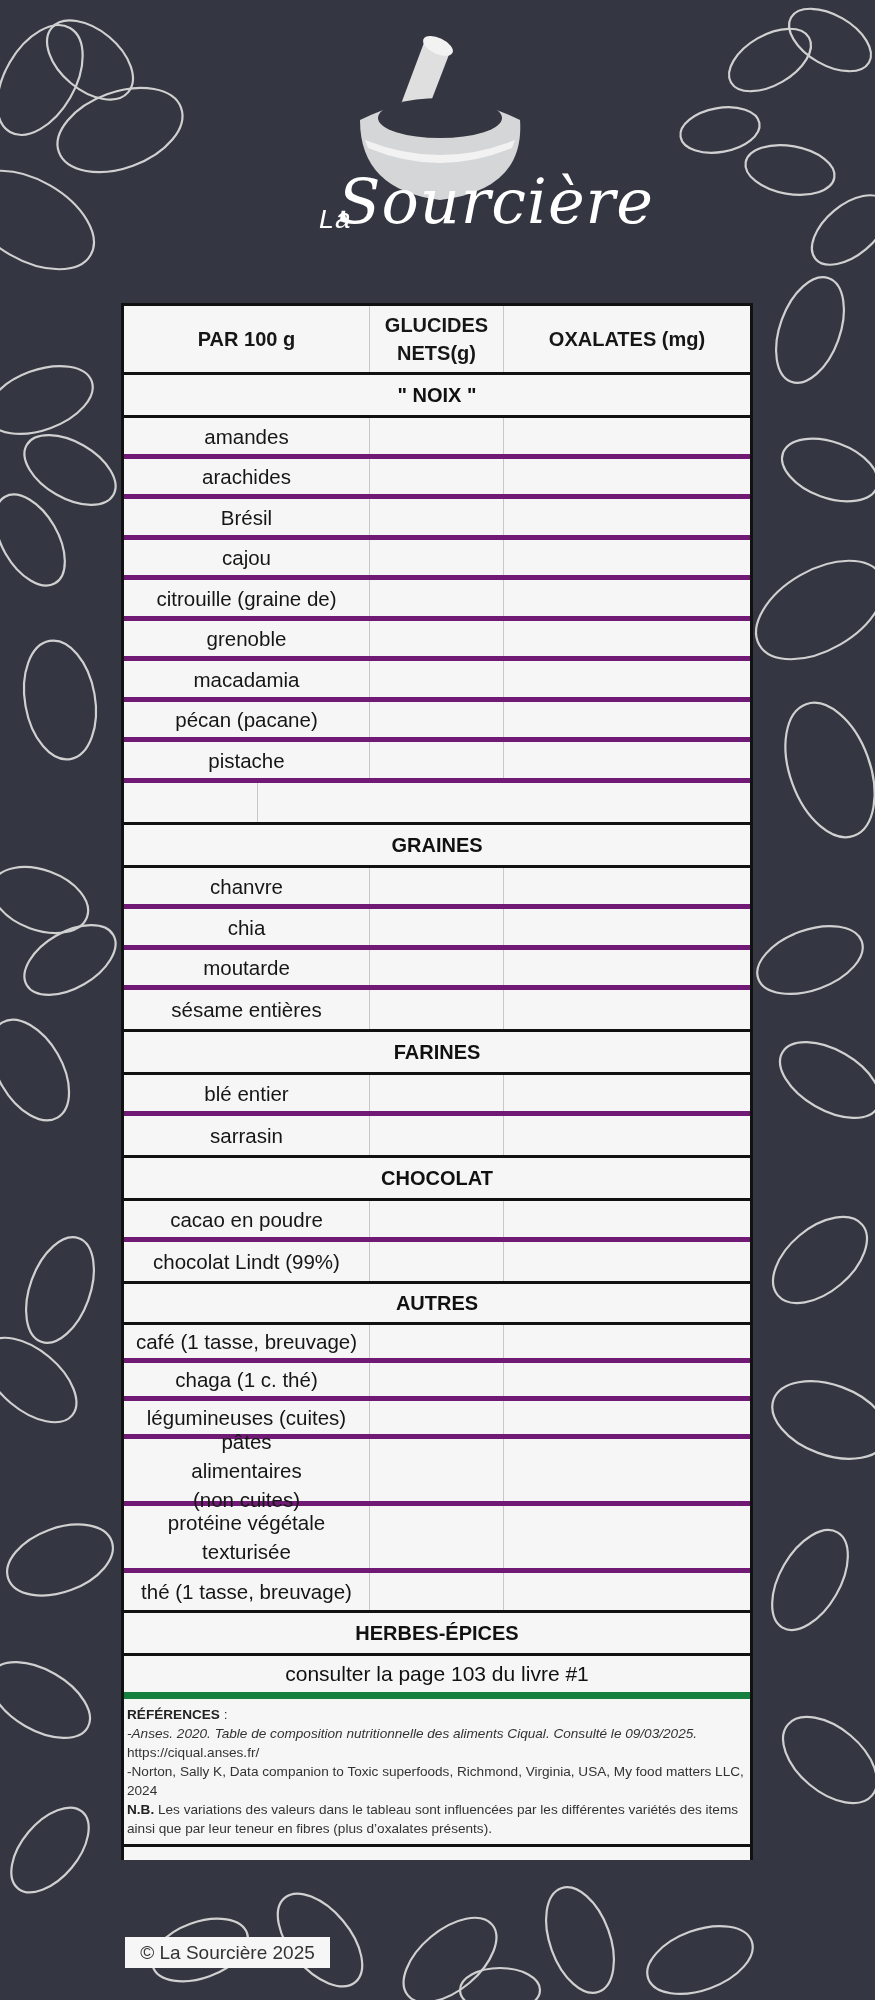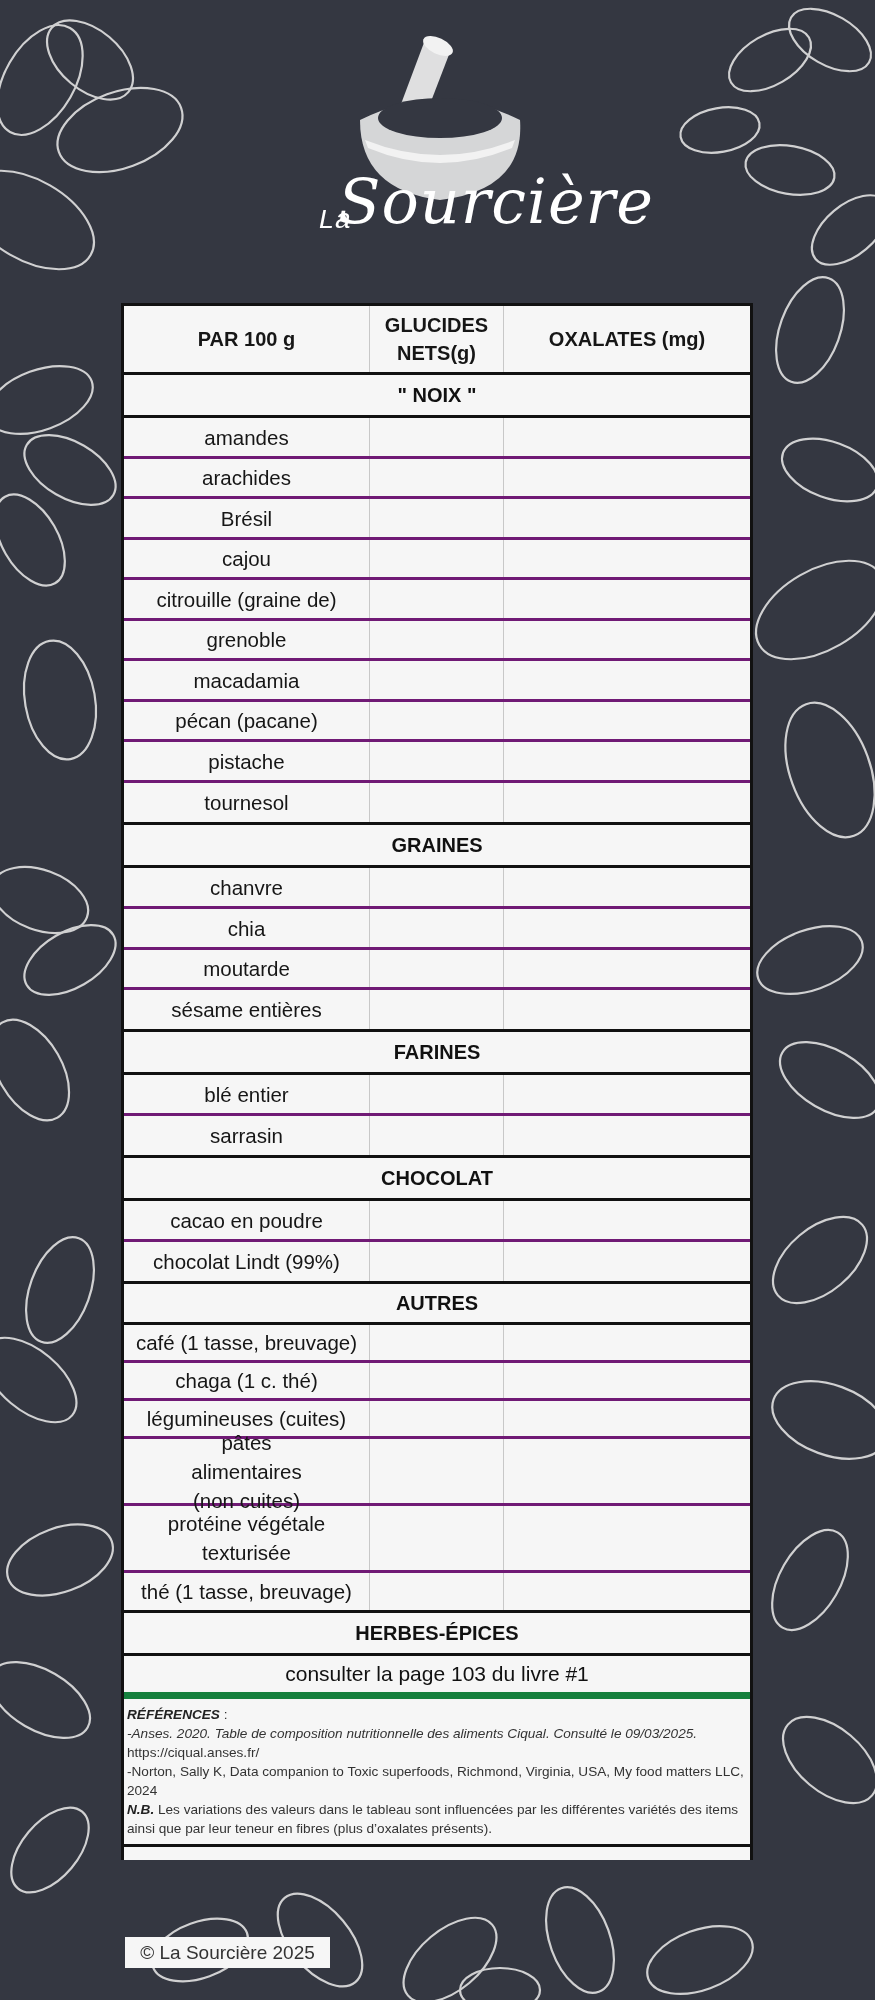--- a/index.html
+++ b/index.html
@@ -16,21 +16,21 @@
     color: #fff; font-family: "DejaVu Serif", "Liberation Serif", serif; font-style: italic;
   }
   .logo-text .la { position: absolute; left: 8px; top: 40px; font-size: 28px; font-family: Liberation Mono, monospace; }
   .logo-text .main { position: absolute; left: 28px; top: 0px; font-size: 62px; letter-spacing: 1px; }
 
   .table {
     position: absolute; left: 121px; top: 303px; width: 632px;
     background: #f6f6f6;
     border-left: 3px solid #111; border-right: 3px solid #111; box-sizing: border-box;
   }
-  .row { display: flex; border-bottom: 3px solid #701a75; box-sizing: border-box; }
+  .row { display: flex; border-bottom: 5px solid #701a75; box-sizing: border-box; }
   .cell {
     display: flex; align-items: center; justify-content: center; text-align: center;
     box-sizing: border-box; font-size: 20.5px; line-height: 29px; color: #161616;
   }
   .c1 { width: 246px; border-right: 1px solid #c8c8c8; }
   .c2 { width: 134px; border-right: 1px solid #c8c8c8; }
   .c3 { flex: 1; }
   .hdr { border-top: 3px solid #111; border-bottom: 3px solid #111; height: 72px; }
   .hdr .cell { font-weight: bold; font-size: 20px; line-height: 28px; }
   .section {
@@ -39,21 +39,21 @@
   }
   .group-end { border-bottom: 3px solid #111; }
   .note {
     height: 43px; border-bottom: 7px solid #15803d; display: flex; align-items: center; justify-content: center;
     font-size: 21px; box-sizing: border-box;
   }
   .refs {
     padding: 6px 3px 6px 3px; font-size: 13.6px; line-height: 19px; color: #333;
     border-bottom: 3px solid #111; box-sizing: border-box;
   }
-  .refs b { color: #222; font-style: italic; }
+  .refs b { color: #222; }
   .refs i { font-style: italic; }
   .strip { height: 13px; background: #f6f6f6; }
   .copyright {
     position: absolute; left: 125px; top: 1937px; width: 205px; height: 31px;
     background: #f6f6f6; display: flex; align-items: center; justify-content: center;
     font-size: 19px; color: #333;
   }
 </style>
 </head>
 <body>
@@ -166,21 +166,20 @@
       <div class="cell c1">pécan (pacane)</div>
       <div class="cell c2"></div>
       <div class="cell c3"></div>
     </div>
   <div class="row" style="height:41px">
       <div class="cell c1">pistache</div>
       <div class="cell c2"></div>
       <div class="cell c3"></div>
     </div>
   <div class="row group-end" style="height:42px">
-      <div class="cell c1">tournesol</div>
       <div class="cell c2"></div>
       <div class="cell c3"></div>
     </div>
 
   <div class="section">GRAINES</div>
   <div class="row" style="height:41px">
       <div class="cell c1">chanvre</div>
       <div class="cell c2"></div>
       <div class="cell c3"></div>
     </div>

